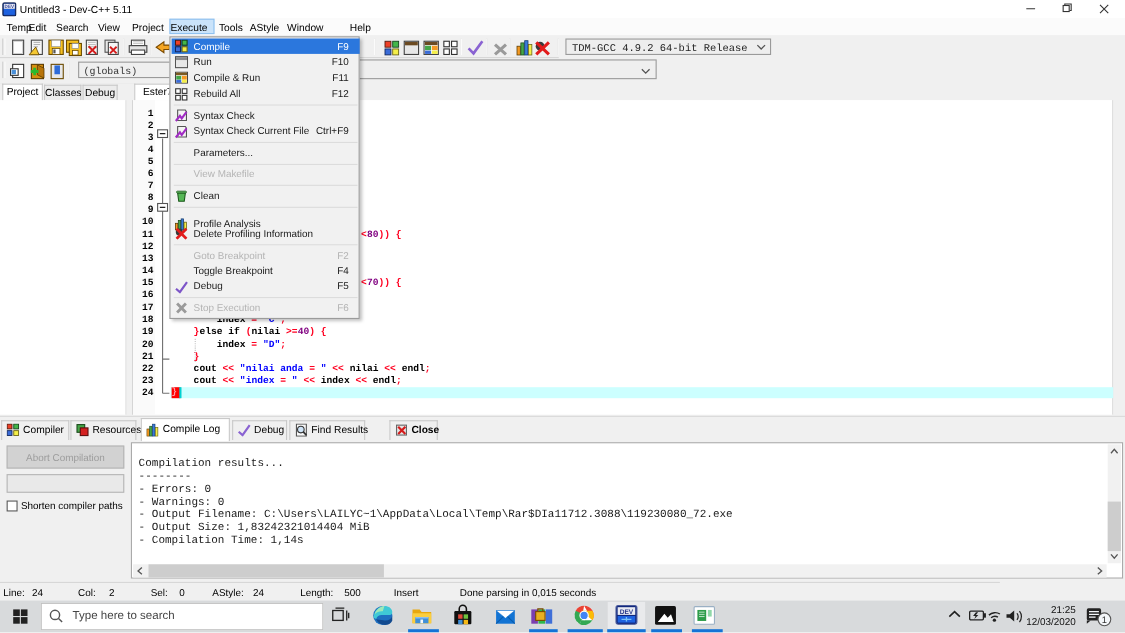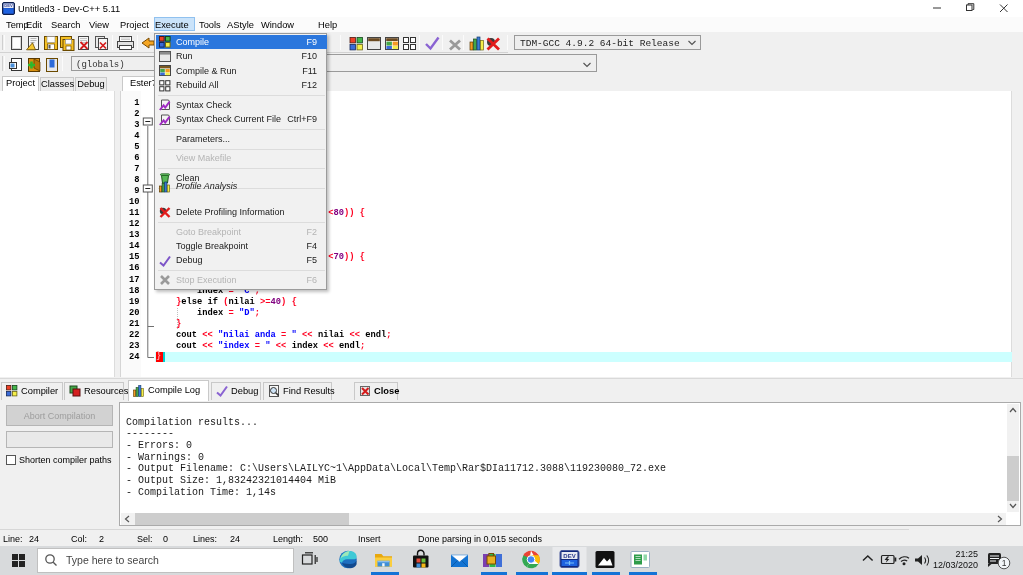--- a/index.html
+++ b/index.html
@@ -356,21 +356,21 @@
       </div>
     <div class="psep" style="top:134.2px;"></div>
     <div class="pitem" style="top:136.9px;">
       <svg class="picon" viewBox="0 0 12 12">
           <path d="M2.5 3.5h7l-1 7.5h-5z" fill="#56b756" stroke="#1c5a1c"></path>
           <rect x="1.5" y="1.8" width="9" height="1.6" rx="0.8" fill="#6fcf6f" stroke="#1c5a1c" stroke-width="0.8"></rect>
         </svg>
       <span class="lab">Clean</span>
       </div>
     <div class="psep" style="top:153.8px;"></div>
-    <div class="pitem" style="top:145px;font-style:italic;">
+    <div class="pitem" style="top:162px;">
       <svg class="picon" viewBox="0 0 12 12">
           <rect x="0.5" y="5" width="2.2" height="6" fill="#f59a23" stroke="#5a3a00" stroke-width="0.7"></rect>
           <rect x="3.1" y="2.5" width="2.2" height="8.5" fill="#44a648" stroke="#1c4a1c" stroke-width="0.7"></rect>
           <rect x="5.7" y="1" width="2.2" height="10" fill="#3a7bd8" stroke="#123a6b" stroke-width="0.7"></rect>
           <rect x="8.3" y="4" width="2.2" height="7" fill="#f4ef49" stroke="#6b6414" stroke-width="0.7"></rect>
         </svg>
       <span class="lab">Profile Analysis</span>
       </div>
     <div class="pitem" style="top:170.9px;">
       <svg class="picon" viewBox="0 0 12 12">
@@ -476,21 +476,21 @@
     </div>
   </div>
 
   <div class="abs" id="statusbar">
     <span class="st" style="left:3px;">Line:</span>
       <span class="st" style="left:29px;">24</span>
     <span class="st" style="left:71px;">Col:</span>
       <span class="st" style="left:99px;">2</span>
     <span class="st" style="left:137px;">Sel:</span>
       <span class="st" style="left:163px;">0</span>
-    <span class="st" style="left:193px;">Lines:</span>
+    <span class="st" style="left:193px;">AStyle:</span>
       <span class="st" style="left:230px;">24</span>
     <span class="st" style="left:273px;">Length:</span>
       <span class="st" style="left:313px;">500</span>
     <span class="st" style="left:358px;">Insert</span>
     <span class="st" style="left:418px;">Done parsing in 0,015 seconds</span>
   </div>
 
   <div class="abs" id="taskbar">
     <div class="abs" id="searchbox"></div>
     <div class="abs" id="searchtext">Type here to search</div>

